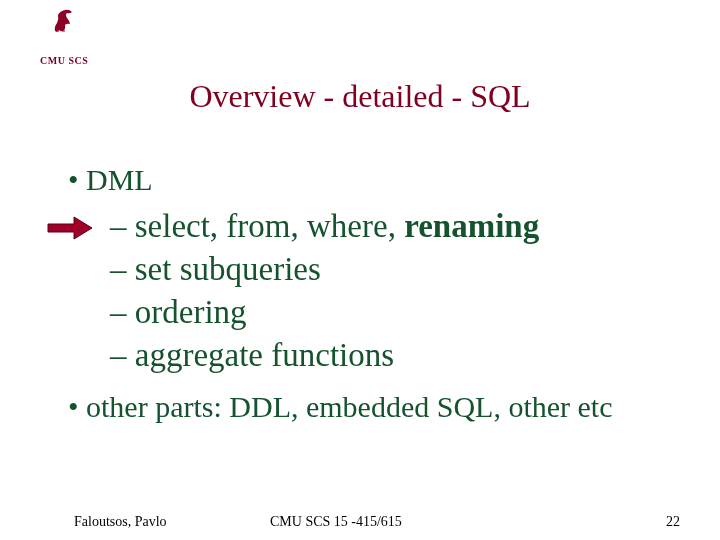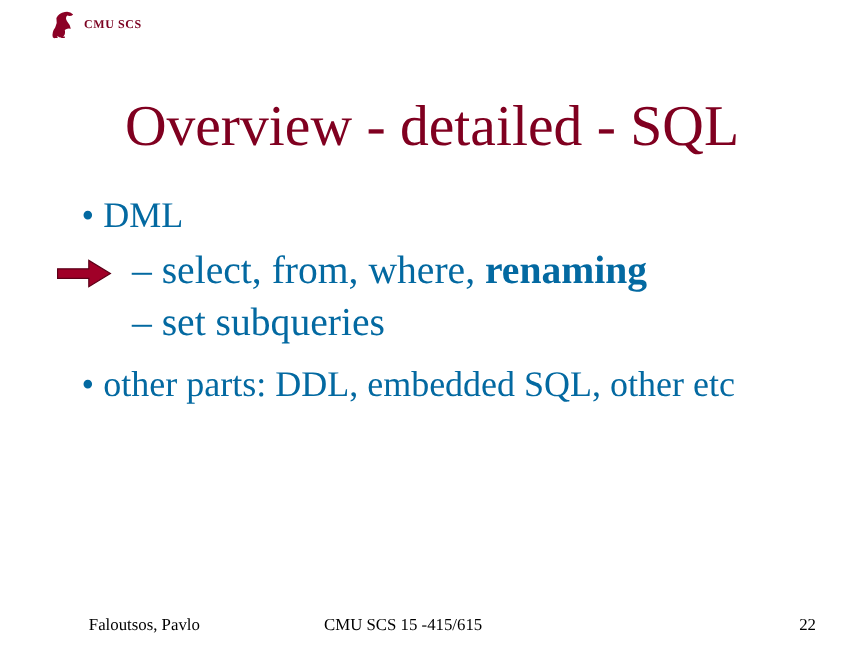--- a/index.html
+++ b/index.html
@@ -10,49 +10,50 @@
       font-family: Georgia, 'Times New Roman', serif;
       position: relative;
       overflow: hidden;
     }
     .header {
       position: absolute;
       top: 5px;
       left: 40px;
       display: flex;
       align-items: center;
-      gap: 4px;
+      gap: 20px;
+      flex-direction: column;
     }
     .logo {
       width: 26px;
       height: 30px;
     }
     .header-text {
       font-family: 'Times New Roman', serif;
       font-size: 10px;
       font-weight: bold;
       color: #7b0020;
       letter-spacing: 0.5px;
     }
     .title {
       position: absolute;
       top: 78px;
       left: 0;
       right: 0;
       text-align: center;
       font-family: 'Times New Roman', serif;
-      font-size: 48px;
+      font-size: 32px;
       color: #800020;
     }
     .content {
       position: absolute;
       top: 160px;
       left: 68px;
       font-family: 'Times New Roman', serif;
-      color: #0369a1;
+      color: #14532d;
     }
     .bullet-main {
       font-size: 30px;
       line-height: 1.3;
       margin-bottom: 6px;
     }
     .bullet-main::before {
       content: "• ";
     }
     .sub-group {
@@ -111,20 +112,22 @@
   </svg>
 </div>
 
 <div class="content">
   <div class="bullet-main">DML</div>
   <div class="sub-group">
     <div class="bullet-sub">
       <span class="bullet-sub-prefix">– select, from, where, </span><span class="bold-inline">renaming</span>
     </div>
     <div class="bullet-sub">– set subqueries</div>
+    <div class="bullet-sub">– ordering</div>
+    <div class="bullet-sub">– aggregate functions</div>
   </div>
   <div class="bullet-main">other parts: DDL, embedded SQL, other etc</div>
 </div>
 
 <div class="footer">
   <span class="footer-left">Faloutsos, Pavlo</span>
   <span class="footer-center">CMU SCS 15 -415/615</span>
   <span class="footer-right">22</span>
 </div>
 

